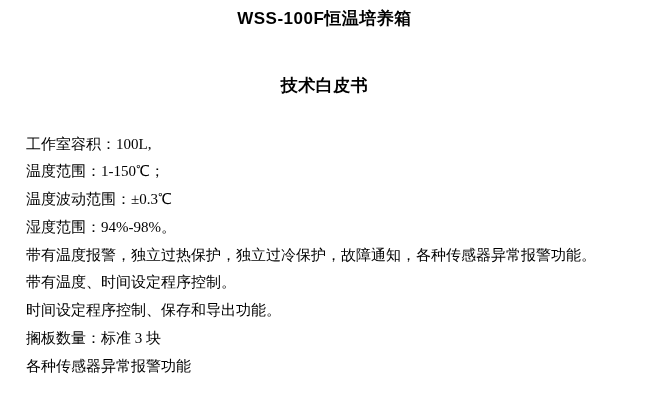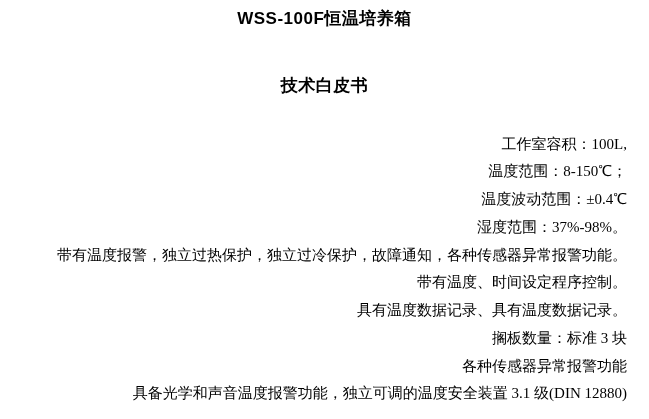--- a/index.html
+++ b/index.html
@@ -40,42 +40,41 @@
     padding-top: 31px;
     line-height: 1.4;
   }
   .body-block {
     padding: 21px 22px 0 26px;
   }
   .spec-line {
     font-size: 15px;
     line-height: 1.85;
     margin: 0;
-    text-align: right;
+    text-align: left;
     white-space: pre-wrap;
   }
   .spec-line.wrap {
     line-height: 1.85;
   }
 </style>
 </head>
 <body>
 
 <div class="page">
 
   <h1 class="doc-title">WSS-100F恒温培养箱</h1>
 
   <h2 class="doc-subtitle">技术白皮书</h2>
 
   <div class="body-block">
     <p class="spec-line">工作室容积：100L,</p>
-    <p class="spec-line">温度范围：8-150℃；</p>
-    <p class="spec-line">温度波动范围：±0.4℃</p>
-    <p class="spec-line">湿度范围：37%-98%。</p>
+    <p class="spec-line">温度范围：1-150℃；</p>
+    <p class="spec-line">温度波动范围：±0.3℃</p>
+    <p class="spec-line">湿度范围：94%-98%。</p>
     <p class="spec-line wrap">带有温度报警，独立过热保护，独立过冷保护，故障通知，各种传感器异常报警功能。</p>
     <p class="spec-line">带有温度、时间设定程序控制。</p>
-    <p class="spec-line">具有温度数据记录、具有温度数据记录。</p>
+    <p class="spec-line">时间设定程序控制、保存和导出功能。</p>
     <p class="spec-line">搁板数量：标准 3 块</p>
     <p class="spec-line">各种传感器异常报警功能</p>
-    <p class="spec-line">具备光学和声音温度报警功能，独立可调的温度安全装置 3.1 级(DIN 12880)</p>
   </div>
 
 </div>
 
 </body></html>

